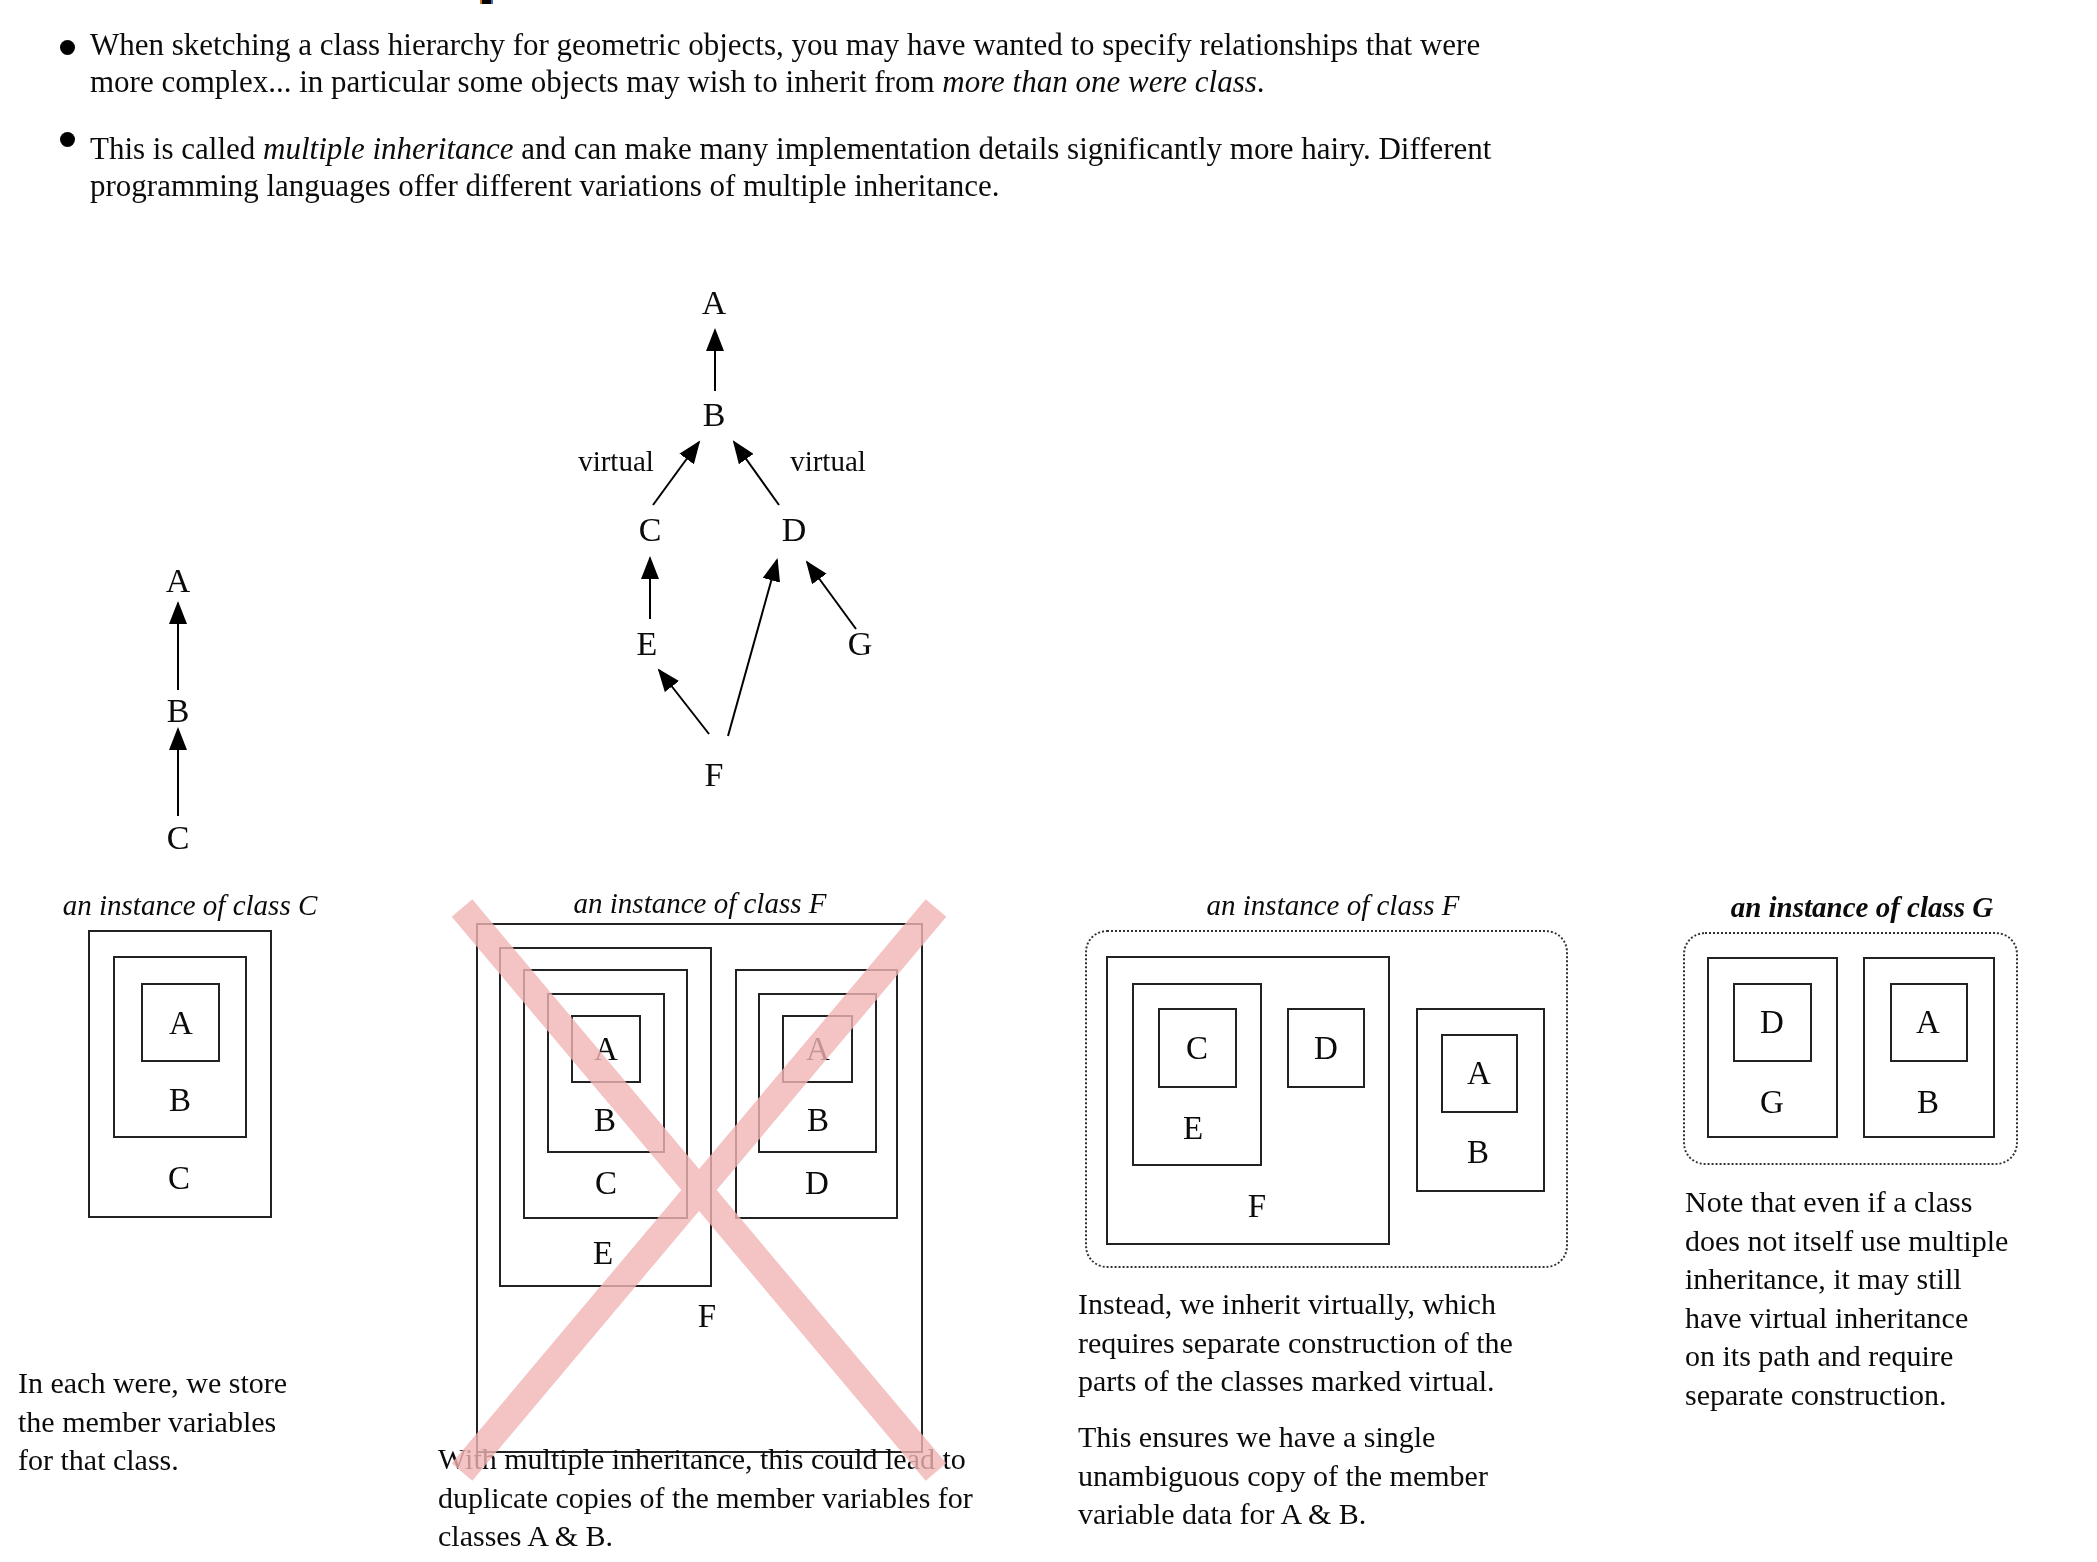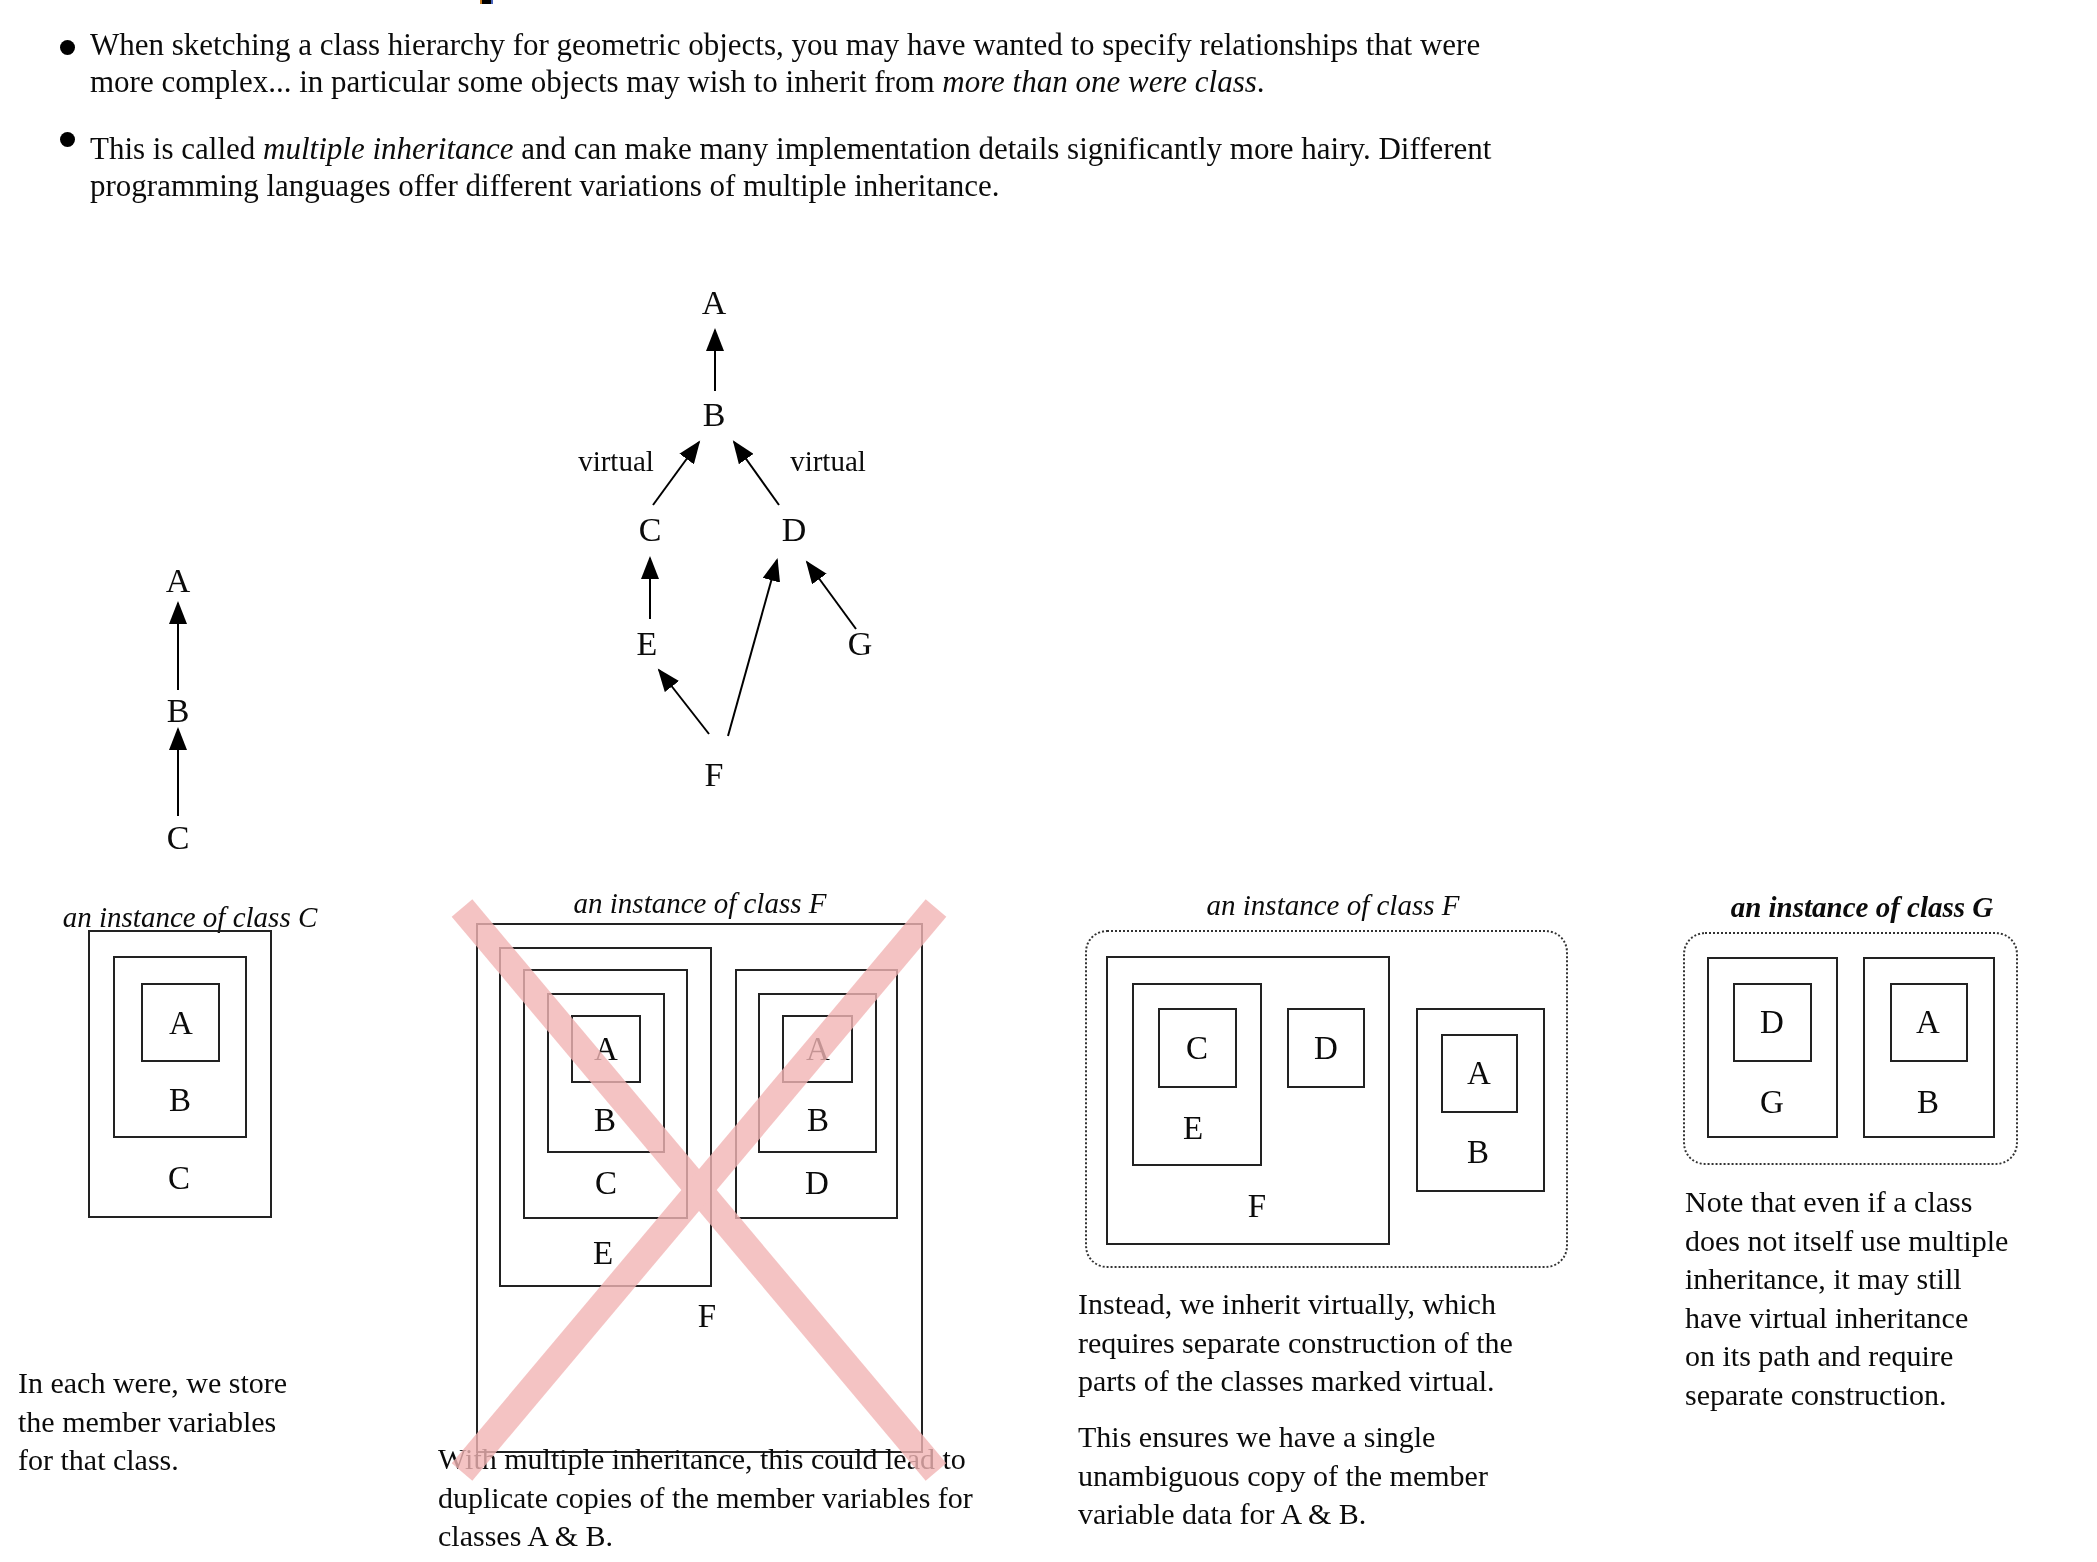--- a/index.html
+++ b/index.html
@@ -71,21 +71,21 @@
   <span class="node" style="left:714px;top:303px;">A</span>
   <span class="node" style="left:714px;top:415px;">B</span>
   <span class="node virtual-label" style="left:616px;top:461px;">virtual</span>
   <span class="node virtual-label" style="left:828px;top:461px;">virtual</span>
   <span class="node" style="left:650px;top:530px;">C</span>
   <span class="node" style="left:794px;top:530px;">D</span>
   <span class="node" style="left:647px;top:644px;">E</span>
   <span class="node" style="left:860px;top:644px;">G</span>
   <span class="node" style="left:714px;top:775px;">F</span>
 
-  <span class="inst-title" style="left:190px;top:890px;margin-top:12px;">an instance of class C</span>
+  <span class="inst-title" style="left:190px;top:890px;">an instance of class C</span>
   <div class="box" style="left:88px;top:930px;width:184px;height:288px;"></div>
   <div class="box" style="left:113px;top:956px;width:134px;height:182px;"></div>
   <div class="box" style="left:141px;top:983px;width:79px;height:79px;"></div>
   <span class="mem-label" style="left:181px;top:1023px;">A</span>
   <span class="mem-label" style="left:180px;top:1100px;">B</span>
   <span class="mem-label" style="left:179px;top:1178px;">C</span>
   <div class="caption" style="left:18px;top:1364px;width:400px;">In each were, we store
 the member variables
 for that class.</div>
 

